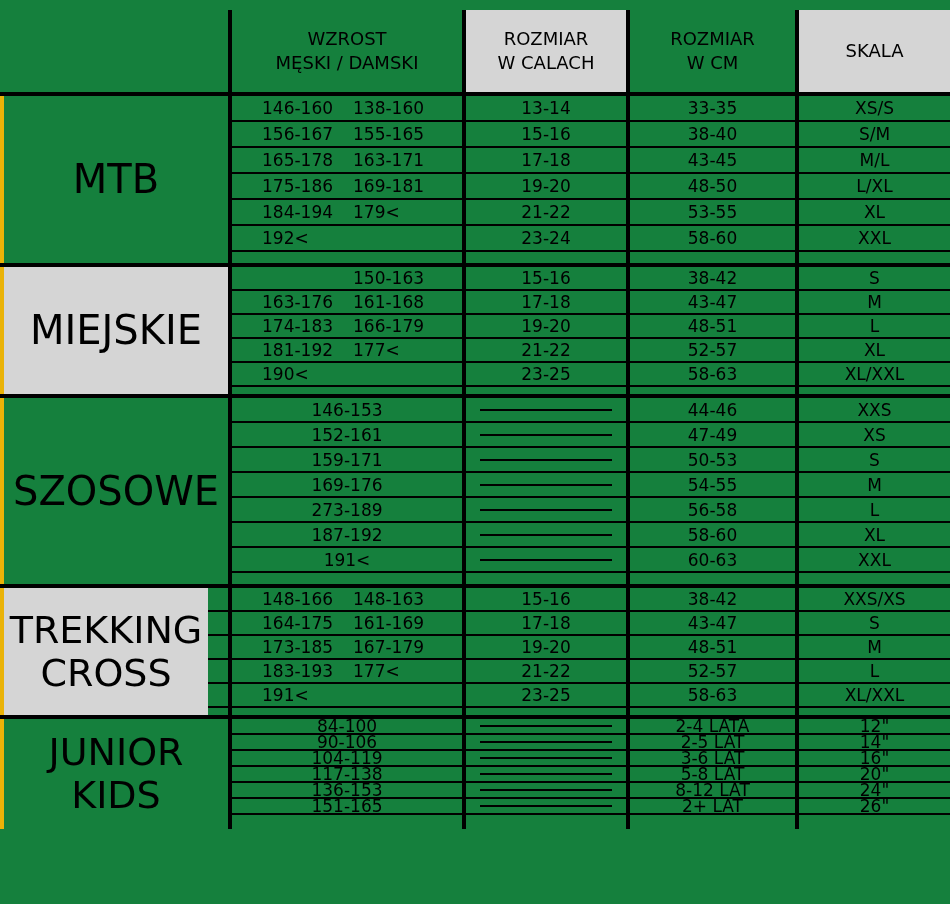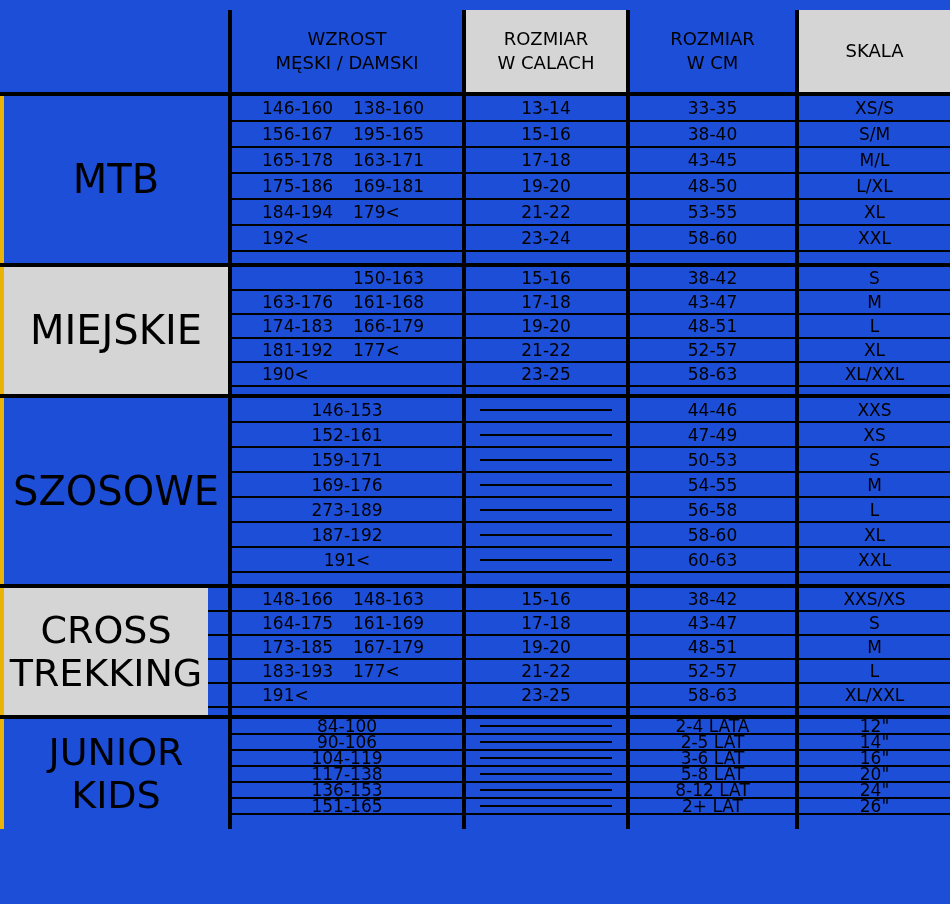--- a/index.html
+++ b/index.html
@@ -1,17 +1,17 @@
 <!DOCTYPE html>
 <html><head>
 <meta charset="utf-8">
 <style>
   html,body{margin:0;padding:0;background:#ffffff;}
   body{font-family:"DejaVu Sans",sans-serif;color:#000;}
-  .table{width:950px;height:904px;overflow:hidden;background:#1d4ed8;position:relative;}
+  .table{width:950px;height:904px;overflow:hidden;background:#15803d;position:relative;}
 
   
   .header-row{display:flex;height:82px;margin-top:10px;}
   .hcell{box-sizing:border-box;display:flex;flex-direction:column;justify-content:center;align-items:center;
          font-size:18px;line-height:1.35;text-align:center;}
   .hc0{width:228px;}
   .hc1{width:234px;border-left:4px solid #000;}
   .hc2{width:164px;border-left:4px solid #000;}
   .hc3{width:169px;border-left:4px solid #000;}
   .hc4{width:155px;border-left:4px solid #000;}
@@ -73,21 +73,21 @@
           <div class="cat-line">MTB</div>
         </div>
         <div class="rows">
           <div class="row">
             <div class="cell c1 pair"><span class="m">146-160</span><span class="d">138-160</span></div>
             <div class="cell c2 center">13-14</div>
             <div class="cell c3 center">33-35</div>
             <div class="cell c4 center">XS/S</div>
           </div>
           <div class="row">
-            <div class="cell c1 pair"><span class="m">156-167</span><span class="d">195-165</span></div>
+            <div class="cell c1 pair"><span class="m">156-167</span><span class="d">155-165</span></div>
             <div class="cell c2 center">15-16</div>
             <div class="cell c3 center">38-40</div>
             <div class="cell c4 center">S/M</div>
           </div>
           <div class="row">
             <div class="cell c1 pair"><span class="m">165-178</span><span class="d">163-171</span></div>
             <div class="cell c2 center">17-18</div>
             <div class="cell c3 center">43-45</div>
             <div class="cell c4 center">M/L</div>
           </div>
@@ -213,22 +213,22 @@
             <div class="cell c1"></div>
             <div class="cell c2"></div>
             <div class="cell c3"></div>
             <div class="cell c4"></div>
           </div>
         </div>
       </div>
       <div class="thick-line"></div>
       <div class="section s3">
         <div class="cat graybg two">
+          <div class="cat-line">TREKKING</div>
           <div class="cat-line">CROSS</div>
-          <div class="cat-line">TREKKING</div>
         </div>
         <div class="rows">
           <div class="row">
             <div class="cell c1 pair"><span class="m">148-166</span><span class="d">148-163</span></div>
             <div class="cell c2 center">15-16</div>
             <div class="cell c3 center">38-42</div>
             <div class="cell c4 center">XXS/XS</div>
           </div>
           <div class="row">
             <div class="cell c1 pair"><span class="m">164-175</span><span class="d">161-169</span></div>

